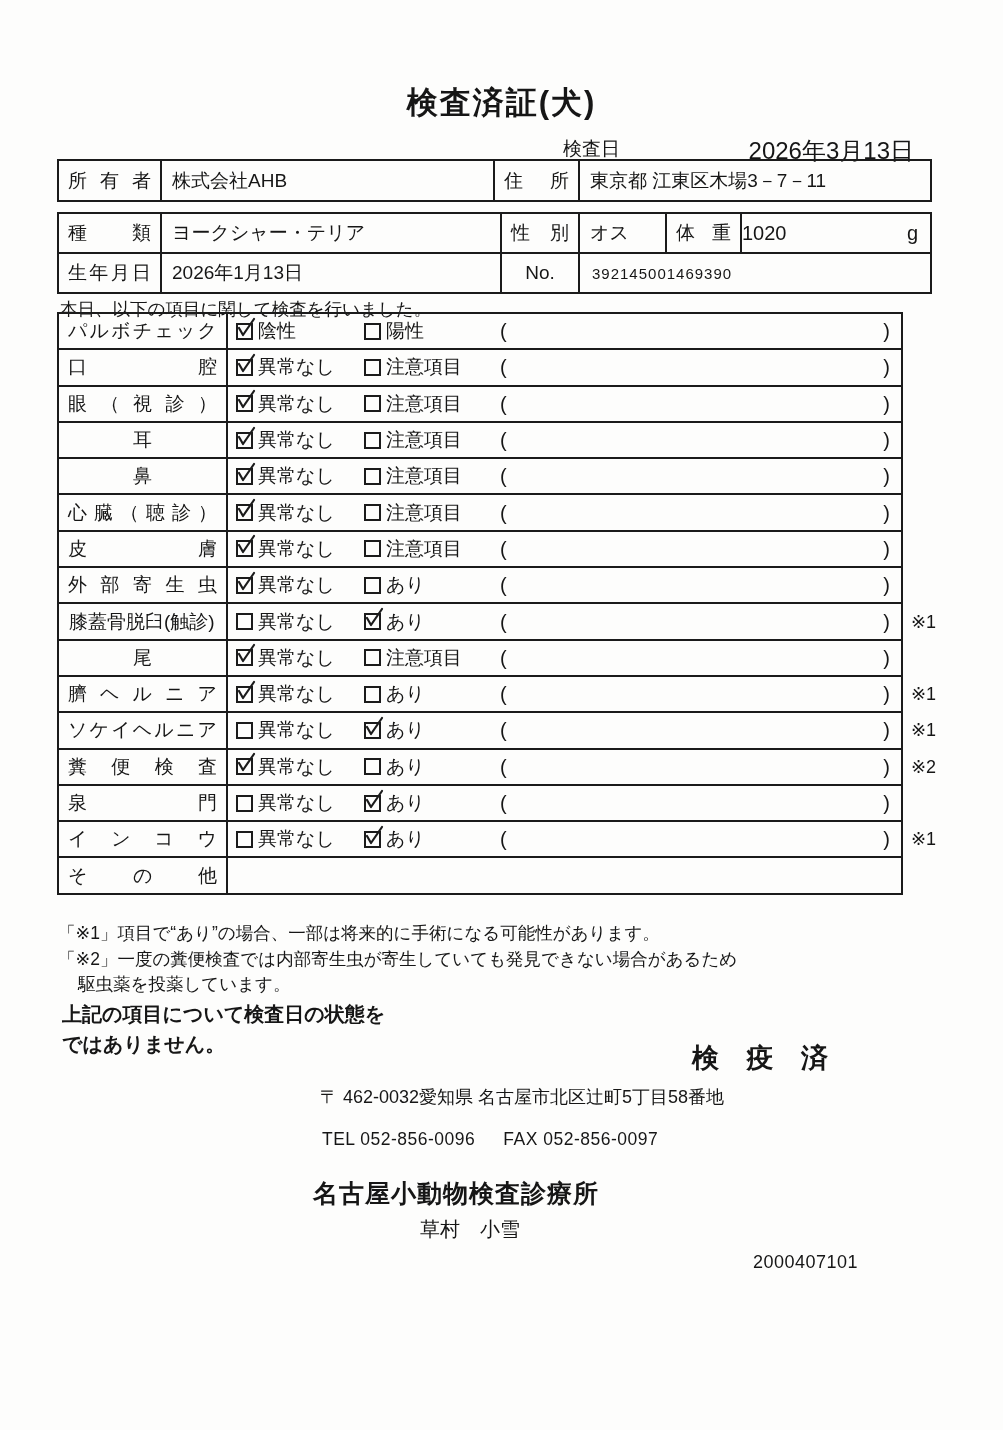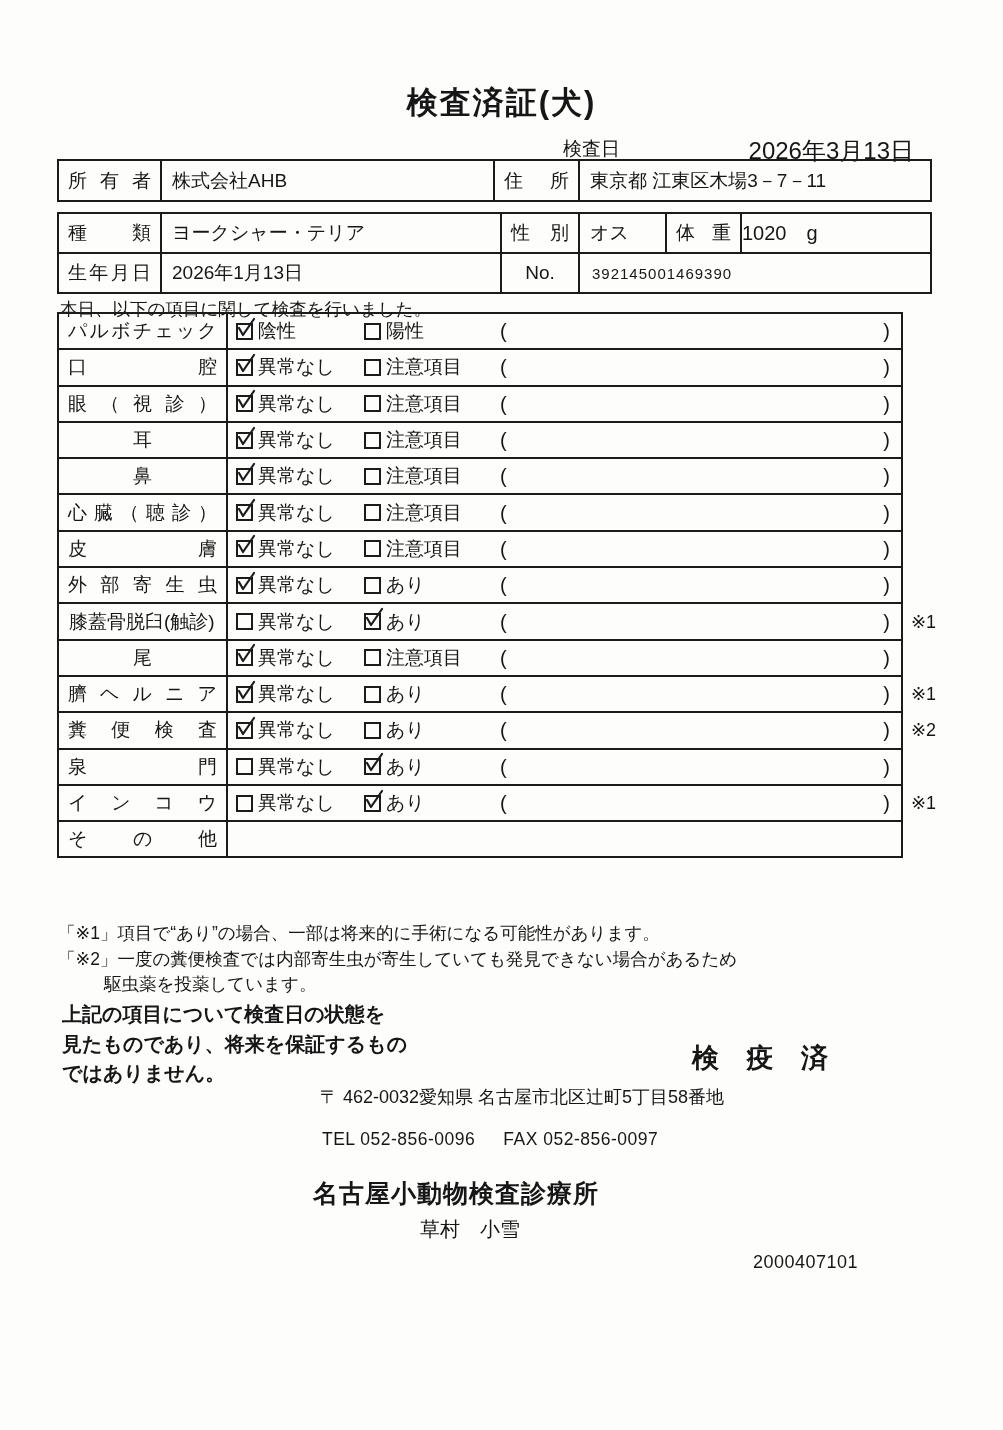--- a/index.html
+++ b/index.html
@@ -17,42 +17,42 @@
   
   table{border-collapse:collapse;table-layout:fixed;}
   td{border:2px solid #1b1b1b;font-size:19px;padding:0;overflow:hidden;white-space:nowrap;}
   .jtext{display:block;text-align:justify;text-align-last:justify;text-justify:inter-character;padding:0 9px;}
   .ctext{display:block;text-align:center;padding:0 6px;}
   .ltext{display:block;padding:0 10px;}
   .owner-table{left:57px;top:159px;}
   .owner-table td{height:39px;}
   .pet-table{left:57px;top:212px;}
   .pet-table td{height:38px;}
-  .weight-cell{display:flex;align-items:center;justify-content:flex-start;padding-right:12px;gap:20px;font-size:20px;}
+  .weight-cell{display:flex;align-items:center;justify-content:space-between;padding-right:12px;gap:20px;font-size:20px;}
   .no-value{padding-left:12px;font-size:15px;letter-spacing:1px;}
   
   .intro{left:60px;top:297px;font-size:17.5px;}
   
   .checklist{left:57px;top:312px;}
   .checklist td{height:34.3px;}
   td.c-label{width:167px;}
   td.c-content{width:673px;position:relative;}
   td.c-note{width:52px;border:none;background:transparent;font-size:18px;padding-left:8px;}
   .c-content .opt,.c-content .paren{position:absolute;top:50%;transform:translateY(-50%);display:flex;align-items:center;}
   .opt1{left:8px;}
   .opt2{left:136px;}
   .paren.open{left:272px;font-size:20px;}
   .paren.close{right:11px;font-size:20px;}
   .olabel{font-size:19px;}
   .cb{display:inline-block;width:13px;height:13px;border:2px solid #1b1b1b;margin-right:5px;position:relative;flex:0 0 auto;}
   .cb svg{position:absolute;left:-3px;top:-9px;display:none;overflow:visible;}
   .cb.checked svg{display:block;}
   
   .footnotes{left:58px;top:921px;font-size:17.5px;line-height:25.5px;}
-  .fn-indent{margin-left:46px;}
+  .fn-indent{margin-left:20px;}
   
   .disclaimer{left:62px;top:1000px;font-size:20px;font-weight:bold;line-height:29.5px;}
   
   .stamp{left:692px;top:1040px;font-size:27px;font-weight:bold;letter-spacing:10px;}
   
   .postal{left:320px;top:1085px;font-size:18px;display:flex;}
   .tel-line{left:322px;top:1129px;font-size:17.5px;display:flex;gap:28px;letter-spacing:0.5px;}
   .clinic-name{left:313px;top:1177px;font-size:25px;font-weight:bold;letter-spacing:1px;}
   .vet-name{left:420px;top:1216px;font-size:20px;}
   .serial{left:753px;top:1252px;font-size:18px;letter-spacing:0.5px;}
@@ -384,20 +384,42 @@
         <span class="cb"></span>
         <span class="olabel">あり</span>
       </span>
       <span class="paren open">(</span>
       <span class="paren close">)</span>
     </td>
     <td class="c-note">※1</td>
   </tr>
       <tr>
     <td class="c-label">
+          <span class="jtext">ソケイヘルニア</span>
+        </td>
+    <td class="c-content">
+      <span class="opt opt1">
+        <span class="cb"></span>
+        <span class="olabel">異常なし</span>
+      </span>
+      <span class="opt opt2">
+        <span class="cb checked">
+              <svg width="22" height="24" viewBox="0 0 22 24">
+                <polyline points="4,12 8,19 19,3" fill="none" stroke="#1b1b1b" stroke-width="2.2" stroke-linecap="round" stroke-linejoin="round"></polyline>
+              </svg>
+            </span>
+        <span class="olabel">あり</span>
+      </span>
+      <span class="paren open">(</span>
+      <span class="paren close">)</span>
+    </td>
+    <td class="c-note">※1</td>
+  </tr>
+      <tr>
+    <td class="c-label">
           <span class="jtext">糞便検査</span>
         </td>
     <td class="c-content">
       <span class="opt opt1">
         <span class="cb checked">
               <svg width="22" height="24" viewBox="0 0 22 24">
                 <polyline points="4,12 8,19 19,3" fill="none" stroke="#1b1b1b" stroke-width="2.2" stroke-linecap="round" stroke-linejoin="round"></polyline>
               </svg>
             </span>
         <span class="olabel">異常なし</span>
@@ -471,21 +493,20 @@
 </table>
 
 <div class="abs footnotes">
   <div>「※1」項目で“あり”の場合、一部は将来的に手術になる可能性があります。</div>
   <div>「※2」一度の糞便検査では内部寄生虫が寄生していても発見できない場合があるため</div>
   <div class="fn-indent">駆虫薬を投薬しています。</div>
 </div>
 
 <div class="abs disclaimer">
   <div>上記の項目について検査日の状態を</div>
-  <div>見たものであり、将来を保証するもの</div>
   <div>ではありません。</div>
 </div>
 
 <div class="abs stamp">検 疫 済</div>
 
 <div class="abs postal">
   <span>〒 462-0032</span>
   <span>愛知県 名古屋市北区辻町5丁目58番地</span>
 </div>
 

